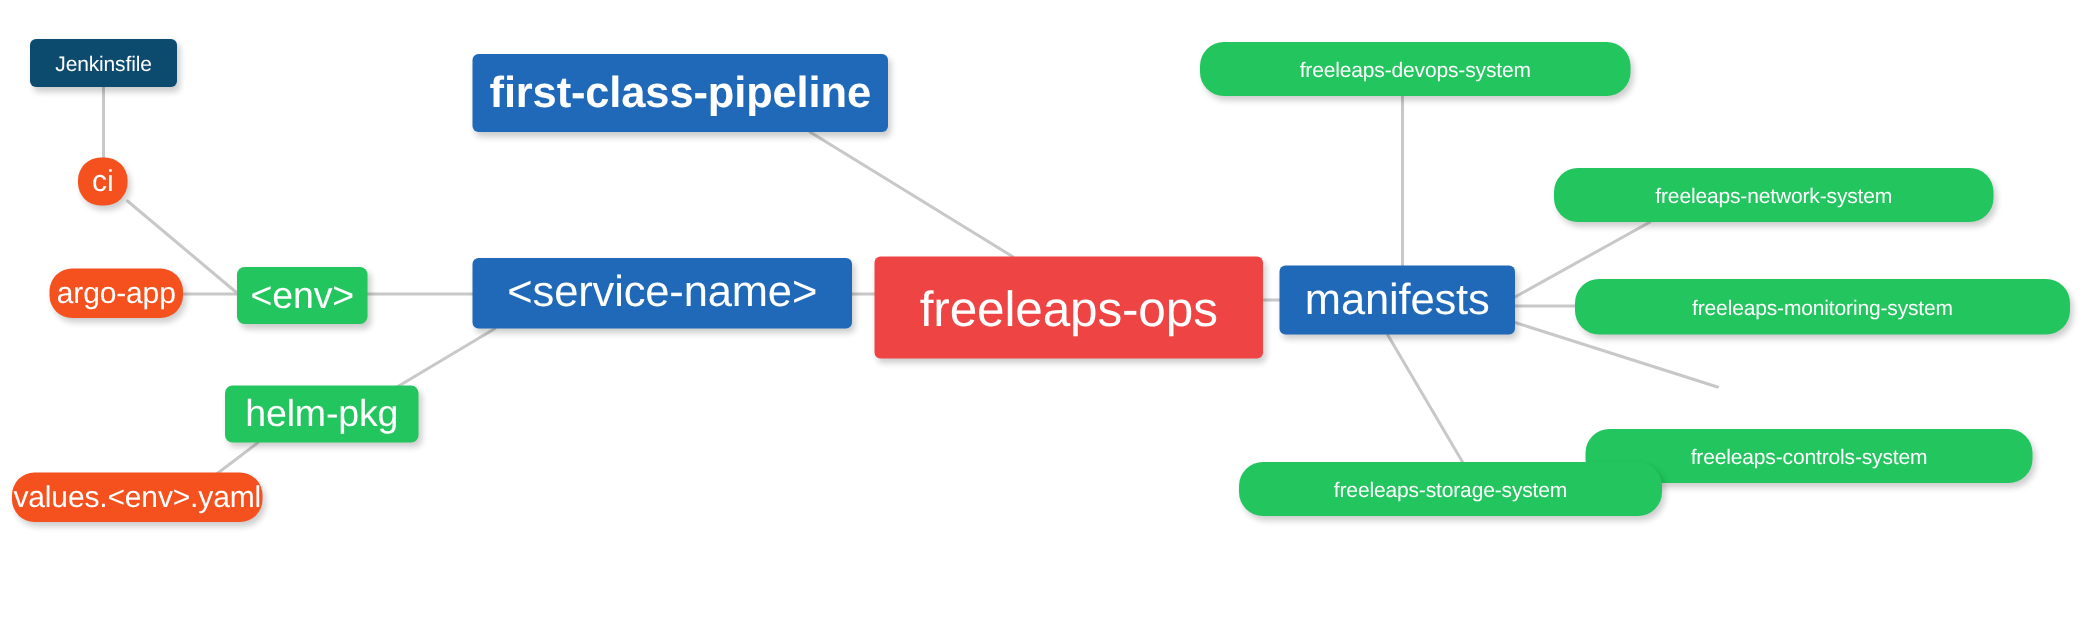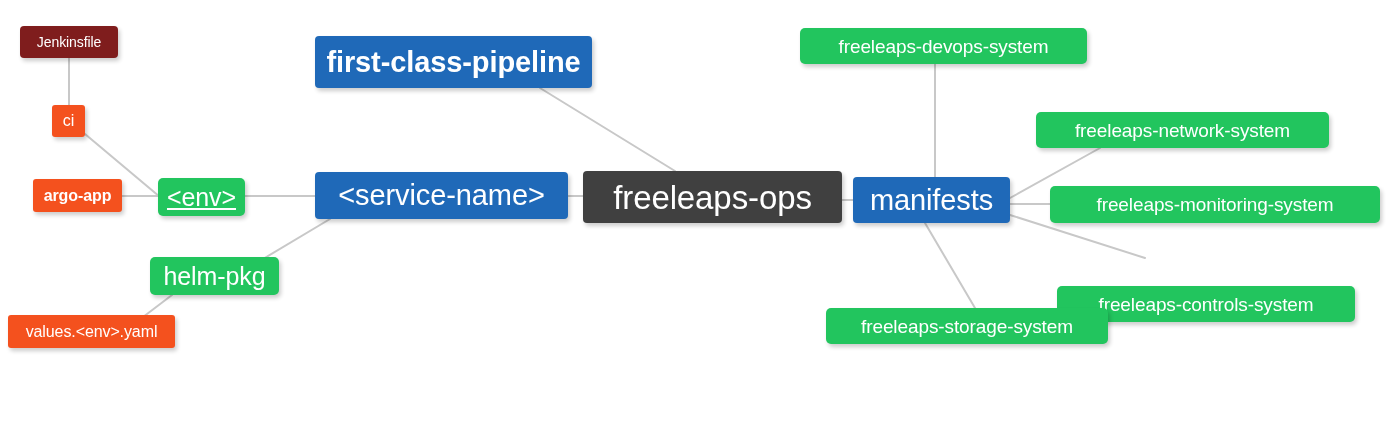--- a/index.html
+++ b/index.html
@@ -50,26 +50,26 @@
   }
   .tier-big {
     font-size: 29px;
     border-radius: 4px;
   }
   .tier-mid {
     font-size: 25px;
     border-radius: 5px;
   }
   .tier-small {
-    font-size: 19px;
-    border-radius: 5px;
+    font-size: 14px;
+    border-radius: 16px;
   }
   .tier-tiny {
-    font-size: 16px;
-    border-radius: 3px;
+    font-size: 20px;
+    border-radius: 15px;
   }
   .tier-micro {
     font-size: 14px;
     border-radius: 4px;
   }
 </style>
 </head>
 <body>
 
 <div id="canvas">
@@ -83,45 +83,45 @@
       <line x1="540" y1="88" x2="675" y2="171" stroke="#c8c8c8" stroke-width="2" stroke-linecap="round"></line>
       <line x1="568" y1="196" x2="583" y2="196" stroke="#c8c8c8" stroke-width="2" stroke-linecap="round"></line>
       <line x1="842" y1="200" x2="853" y2="200" stroke="#c8c8c8" stroke-width="2" stroke-linecap="round"></line>
       <line x1="935" y1="177" x2="935" y2="64" stroke="#c8c8c8" stroke-width="2" stroke-linecap="round"></line>
       <line x1="1010" y1="198" x2="1100" y2="148" stroke="#c8c8c8" stroke-width="2" stroke-linecap="round"></line>
       <line x1="1010" y1="204" x2="1050" y2="204" stroke="#c8c8c8" stroke-width="2" stroke-linecap="round"></line>
       <line x1="1010" y1="215" x2="1145" y2="258" stroke="#c8c8c8" stroke-width="2" stroke-linecap="round"></line>
       <line x1="925" y1="223" x2="975" y2="308" stroke="#c8c8c8" stroke-width="2" stroke-linecap="round"></line>
     </svg>
   <div id="node-layer">
-      <div class="node tier-micro" style="left: 20px; top: 26px; width: 98px; height: 32px; background: #7f1d1d;">
+      <div class="node tier-micro" style="left: 20px; top: 26px; width: 98px; height: 32px; background: #0c4a6e;">
         <span>Jenkinsfile</span>
       </div>
       <div class="node tier-tiny" style="left: 52px; top: 105px; width: 33px; height: 32px; background: rgb(244, 81, 30);">
         <span>ci</span>
       </div>
-      <div class="node tier-tiny" style="left: 33px; top: 179px; width: 89px; height: 33px; background: rgb(244, 81, 30); font-weight: bold;">
+      <div class="node tier-tiny" style="left: 33px; top: 179px; width: 89px; height: 33px; background: rgb(244, 81, 30);">
         <span>argo-app</span>
       </div>
       <div class="node tier-tiny" style="left: 8px; top: 315px; width: 167px; height: 33px; background: rgb(244, 81, 30);">
         <span>values.&lt;env&gt;.yaml</span>
       </div>
-      <div class="node tier-mid" style="left: 158px; top: 178px; width: 87px; height: 38px; background: rgb(34, 197, 94); text-decoration: underline;">
+      <div class="node tier-mid" style="left: 158px; top: 178px; width: 87px; height: 38px; background: rgb(34, 197, 94);">
         <span>&lt;env&gt;</span>
       </div>
       <div class="node tier-mid" style="left: 150px; top: 257px; width: 129px; height: 38px; background: rgb(34, 197, 94);">
         <span>helm-pkg</span>
       </div>
       <div class="node tier-big" style="left: 315px; top: 36px; width: 277px; height: 52px; background: rgb(31, 105, 184); font-weight: bold;">
         <span>first-class-pipeline</span>
       </div>
       <div class="node tier-big" style="left: 315px; top: 172px; width: 253px; height: 47px; background: rgb(31, 105, 184);">
         <span>&lt;service-name&gt;</span>
       </div>
-      <div class="node tier-root" style="left: 583px; top: 171px; width: 259px; height: 52px; background: #404040;">
+      <div class="node tier-root" style="left: 583px; top: 171px; width: 259px; height: 68px; background: #ef4444;">
         <span>freeleaps-ops</span>
       </div>
       <div class="node tier-big" style="left: 853px; top: 177px; width: 157px; height: 46px; background: rgb(31, 105, 184);">
         <span>manifests</span>
       </div>
       <div class="node tier-small" style="left: 800px; top: 28px; width: 287px; height: 36px; background: rgb(34, 197, 94);">
         <span>freeleaps-devops-system</span>
       </div>
       <div class="node tier-small" style="left: 1036px; top: 112px; width: 293px; height: 36px; background: rgb(34, 197, 94);">
         <span>freeleaps-network-system</span>

